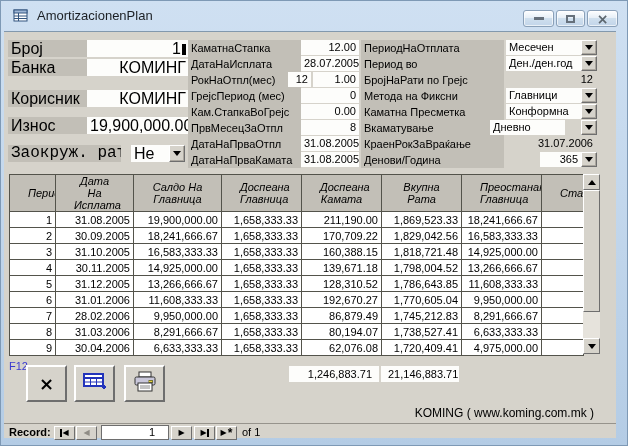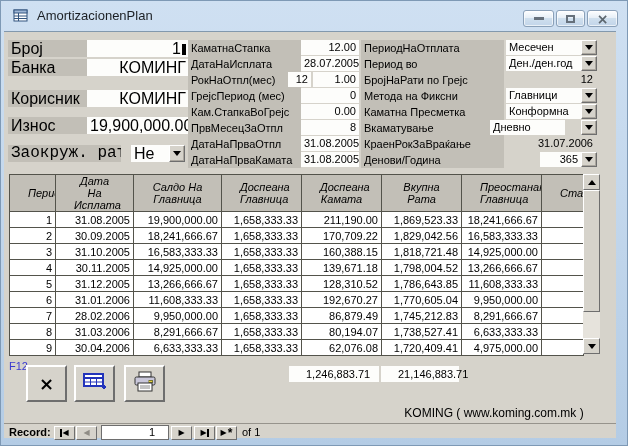--- a/index.html
+++ b/index.html
@@ -36,22 +36,22 @@
   #grid-table th{background:#c2bfb7;font-style:italic;font-weight:normal;border:1px solid #53534b;height:26px;line-height:12px;white-space:pre-line;text-align:center;padding:0 18px;overflow:hidden;}
   #grid-table td{background:#fff;border:1px solid #53534b;height:15px;padding:0 3px;white-space:nowrap;overflow:hidden;}
   #grid-table td.r{text-align:right;}
   #vscroll{position:absolute;left:574px;top:0;width:17px;height:180px;background:#e6e3dc;}
   .sbtn{position:absolute;left:0;width:17px;height:16px;background:#d6d3cb;border:1px solid;border-color:#fff #6e6e6e #6e6e6e #fff;display:flex;align-items:center;justify-content:center;box-sizing:border-box;cursor:pointer;}
   #sthumb{position:absolute;left:0;top:16px;width:17px;height:122px;background:#d6d3cb;border:1px solid;border-color:#fff #6e6e6e #6e6e6e #fff;box-sizing:border-box;}
   
   #f12{position:absolute;left:5px;top:328px;color:#3b3bd0;font-size:11px;}
   .toolbtn{position:absolute;top:333px;width:41px;height:37px;background:#d6d3cb;border:2px solid;border-color:#fff #6e6e6e #6e6e6e #fff;display:flex;align-items:center;justify-content:center;cursor:pointer;box-sizing:border-box;}
   .g-x{font-size:18px;font-weight:bold;color:#000;line-height:18px;font-family:"DejaVu Sans",sans-serif;}
-  .total{position:absolute;top:334px;height:16px;background:#fdfdfb;font-size:11px;line-height:16px;text-align:right;padding:0 17px;box-sizing:border-box;white-space:nowrap;}
-  #brand{position:absolute;top:374px;left:390px;width:200px;text-align:center;font-size:12px;color:#000;white-space:nowrap;}
+  .total{position:absolute;top:334px;height:16px;background:#fdfdfb;font-size:11px;line-height:16px;text-align:right;padding:0 7px;box-sizing:border-box;white-space:nowrap;}
+  #brand{position:absolute;top:374px;left:390px;width:200px;text-align:right;font-size:12px;color:#000;white-space:nowrap;}
   
   #recnav{position:absolute;left:0;top:391px;width:612px;height:16px;border-top:1px solid #96938c;font-size:11px;}
   #rec-label{position:absolute;left:5px;top:2px;font-weight:bold;}
   .navbtn{position:absolute;top:2px;width:21px;height:14px;background:#d6d3cb;border:1px solid;border-color:#fff #6e6e6e #6e6e6e #fff;display:flex;align-items:center;justify-content:center;box-sizing:border-box;cursor:pointer;}
   .navbtn .ntri{font-family:"DejaVu Sans",sans-serif;font-size:8px;line-height:8px;color:#000;}
   .navbtn.dis .ntri{color:#908d86;}
   .nbar{width:2px;height:8px;background:#000;}
   .nstar{font-size:12px;font-weight:bold;line-height:5px;margin-left:1px;}
   #recbox{position:absolute;left:97px;top:1px;width:68px;height:15px;background:#fff;border:1px solid #6e6e6e;box-sizing:border-box;text-align:right;padding-right:13px;line-height:13px;}
   #rec-of{position:absolute;left:238px;top:2px;}

